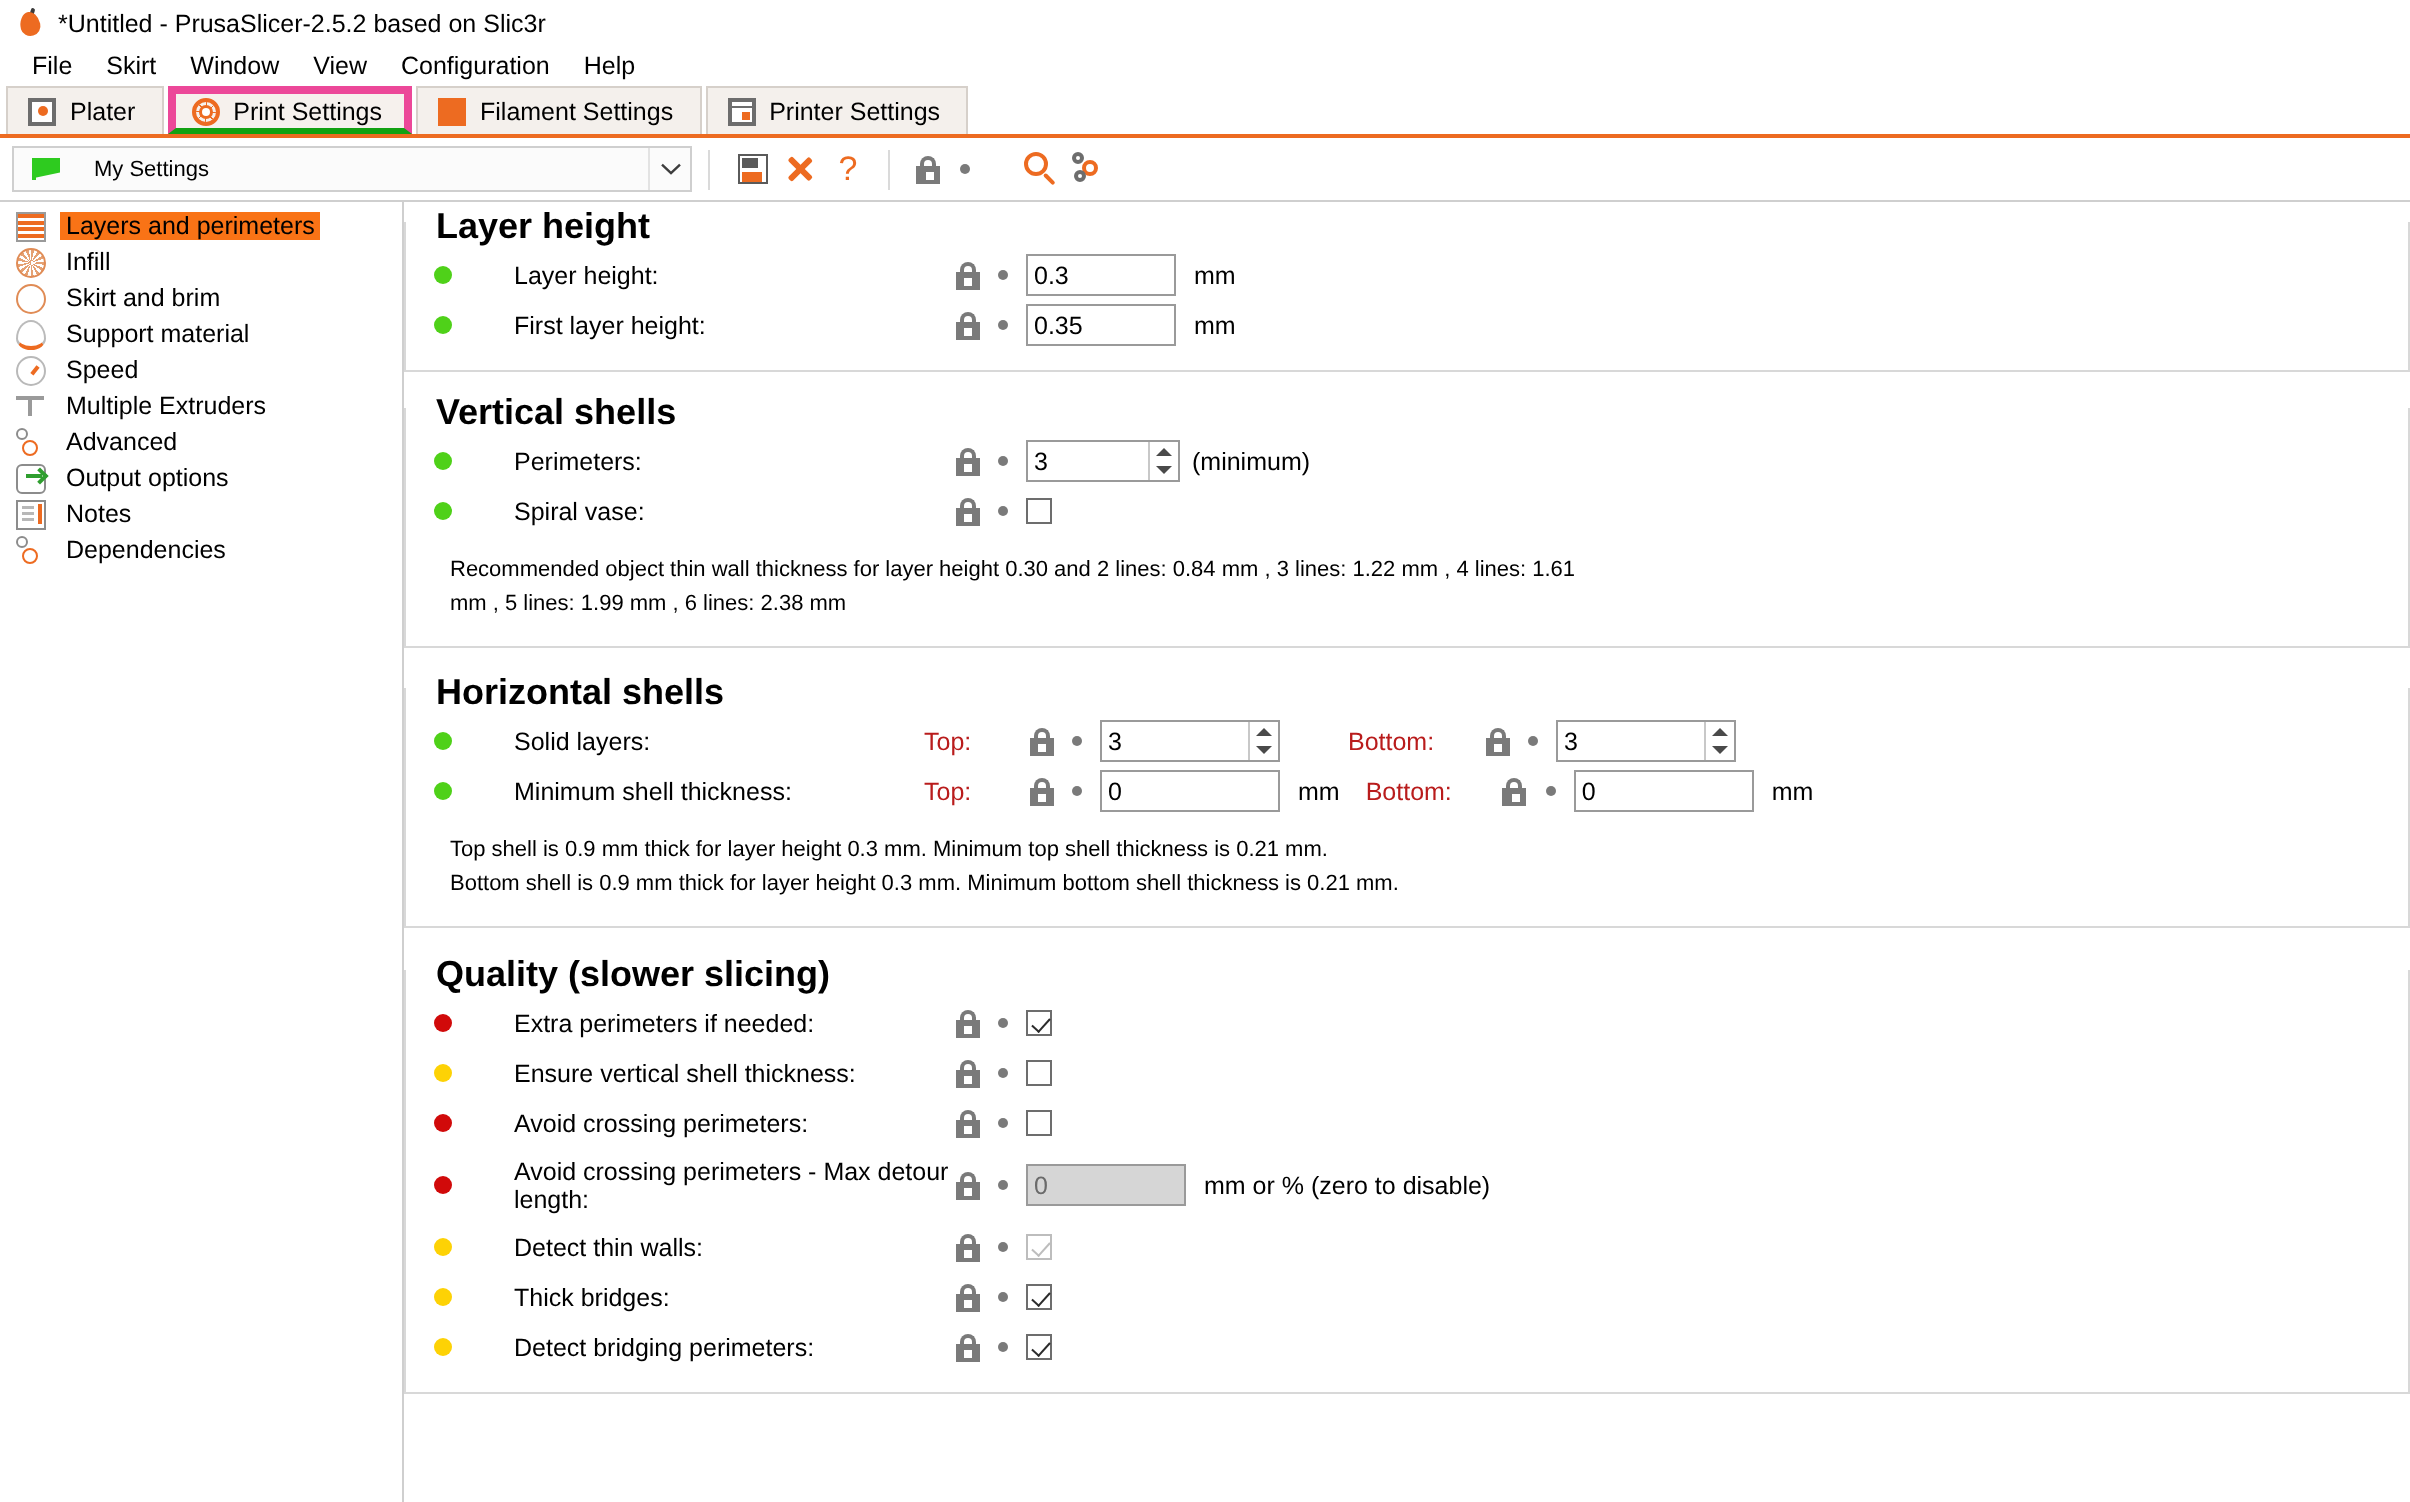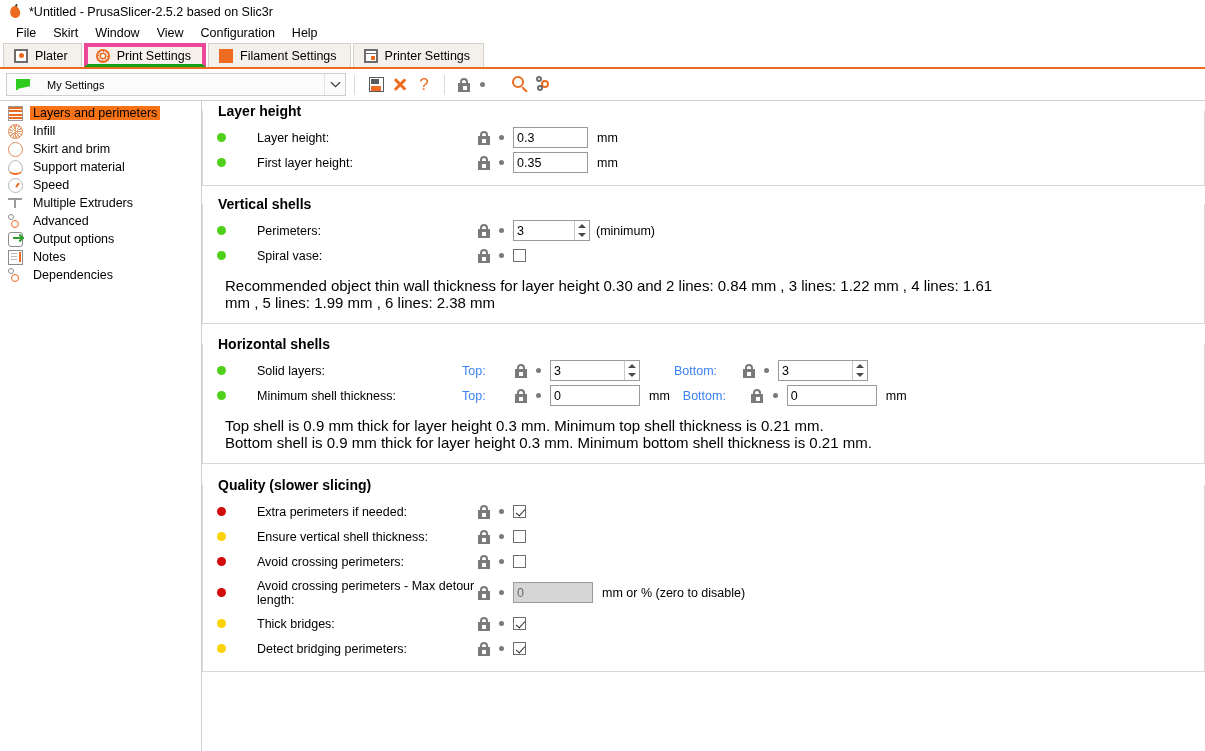--- a/index.html
+++ b/index.html
@@ -333,21 +333,21 @@
     border-left: 1px solid #d8d8d8;
     border-bottom: 1px solid #d8d8d8;
     border-right: 1px solid #d8d8d8;
   }
   .group > .legend {
     position: absolute;
     top: -8px; left: 10px;
     background: #ffffff;
     padding: 0 5px;
     font-weight: bold;
-    font-size: 14px;
+    font-size: 18px;
     color: #000;
     white-space: nowrap;
   }
   .group-inner { padding: 14px 0 10px 0; }
 
   .row {
     display: flex;
     align-items: center;
     min-height: 25px;
     padding-left: 14px;
@@ -364,21 +364,21 @@
     font-size: 12.5px;
     color: #000;
     white-space: nowrap;
     margin-left: 24px;
   }
   .opt-label.two-line { white-space: normal; line-height: 14px; }
 
   .ctrl-col { display: flex; align-items: center; gap: 9px; }
 
   .side-label {
-    font-size: 12.5px; color: #3b82f6; white-space: nowrap;
+    font-size: 12.5px; color: #b91c1c; white-space: nowrap;
   }
 
   .tinput {
     height: 21px;
     border: 1px solid #9a9a9a;
     background: #ffffff;
     font-family: "Liberation Sans", sans-serif;
     font-size: 12.5px;
     color: #000;
     padding: 0 3px;
@@ -424,21 +424,21 @@
     content: ""; position: absolute;
     left: 4px; top: 0.5px; width: 4px; height: 8px;
     border-right: 1.8px solid #2b2b2b; border-bottom: 1.8px solid #2b2b2b;
     transform: rotate(42deg);
   }
   .cbox.dis { border-color: #bdbdbd; }
   .cbox.dis.checked::after { border-color: #bdbdbd; }
 
   .helptext {
     padding: 9px 14px 2px 22px;
-    font-size: 15px;
+    font-size: 11px;
     line-height: 17px;
     color: #000;
     max-width: 935px;
   }
   .helptext .ln { display: block; }
 </style>
 </head>
 <body>
 
 <div class="titlebar">
@@ -782,20 +782,32 @@
             <span class="lock">
                 <span class="shackle"></span>
                 <span class="bodyb"></span>
               </span>
             <span class="dotmark"></span>
             <input class="tinput disabled" disabled="" style="width: 80px;" value="0">
             <span class="unit">mm or % (zero to disable)</span>
           </span>
         </div>
 
+        <div class="row">
+          <span class="bullet b-yellow"></span>
+          <span class="opt-label" style="width:220px">Detect thin walls:</span>
+          <span class="ctrl-col">
+            <span class="lock">
+                <span class="shackle"></span>
+                <span class="bodyb"></span>
+              </span>
+            <span class="dotmark"></span>
+            <span class="cbox checked dis"></span>
+          </span>
+        </div>
 
         <div class="row">
           <span class="bullet b-yellow"></span>
           <span class="opt-label" style="width:220px">Thick bridges:</span>
           <span class="ctrl-col">
             <span class="lock">
                 <span class="shackle"></span>
                 <span class="bodyb"></span>
               </span>
             <span class="dotmark"></span>

